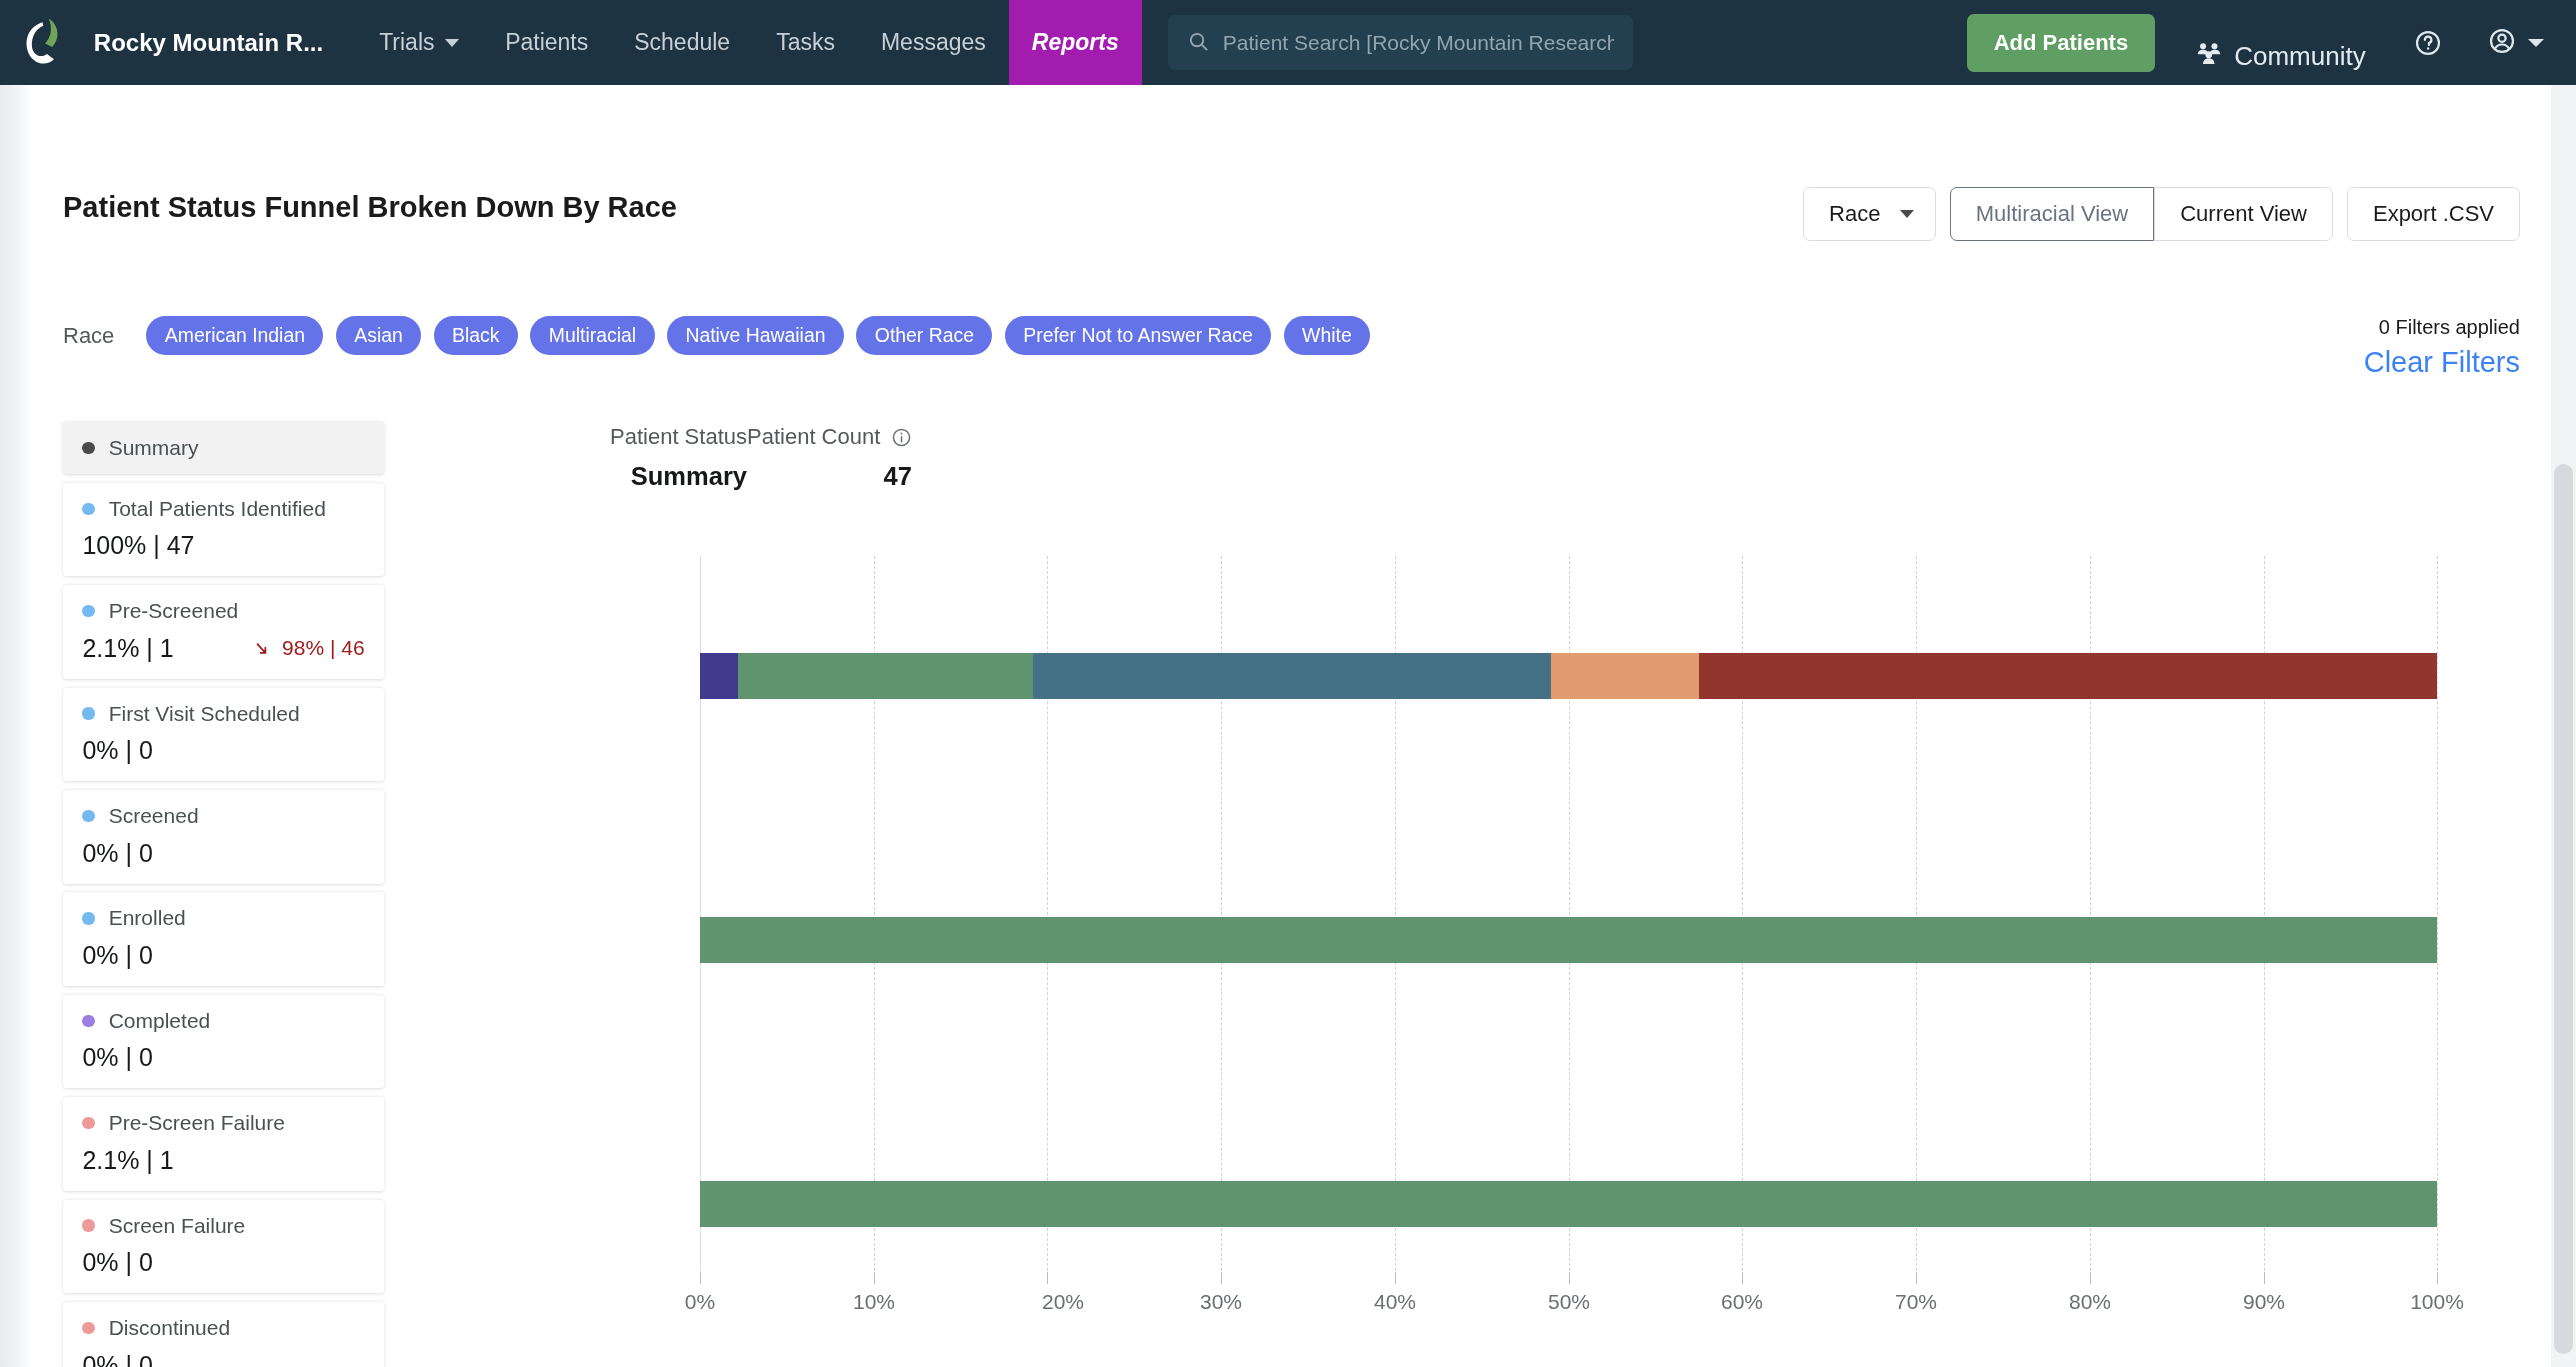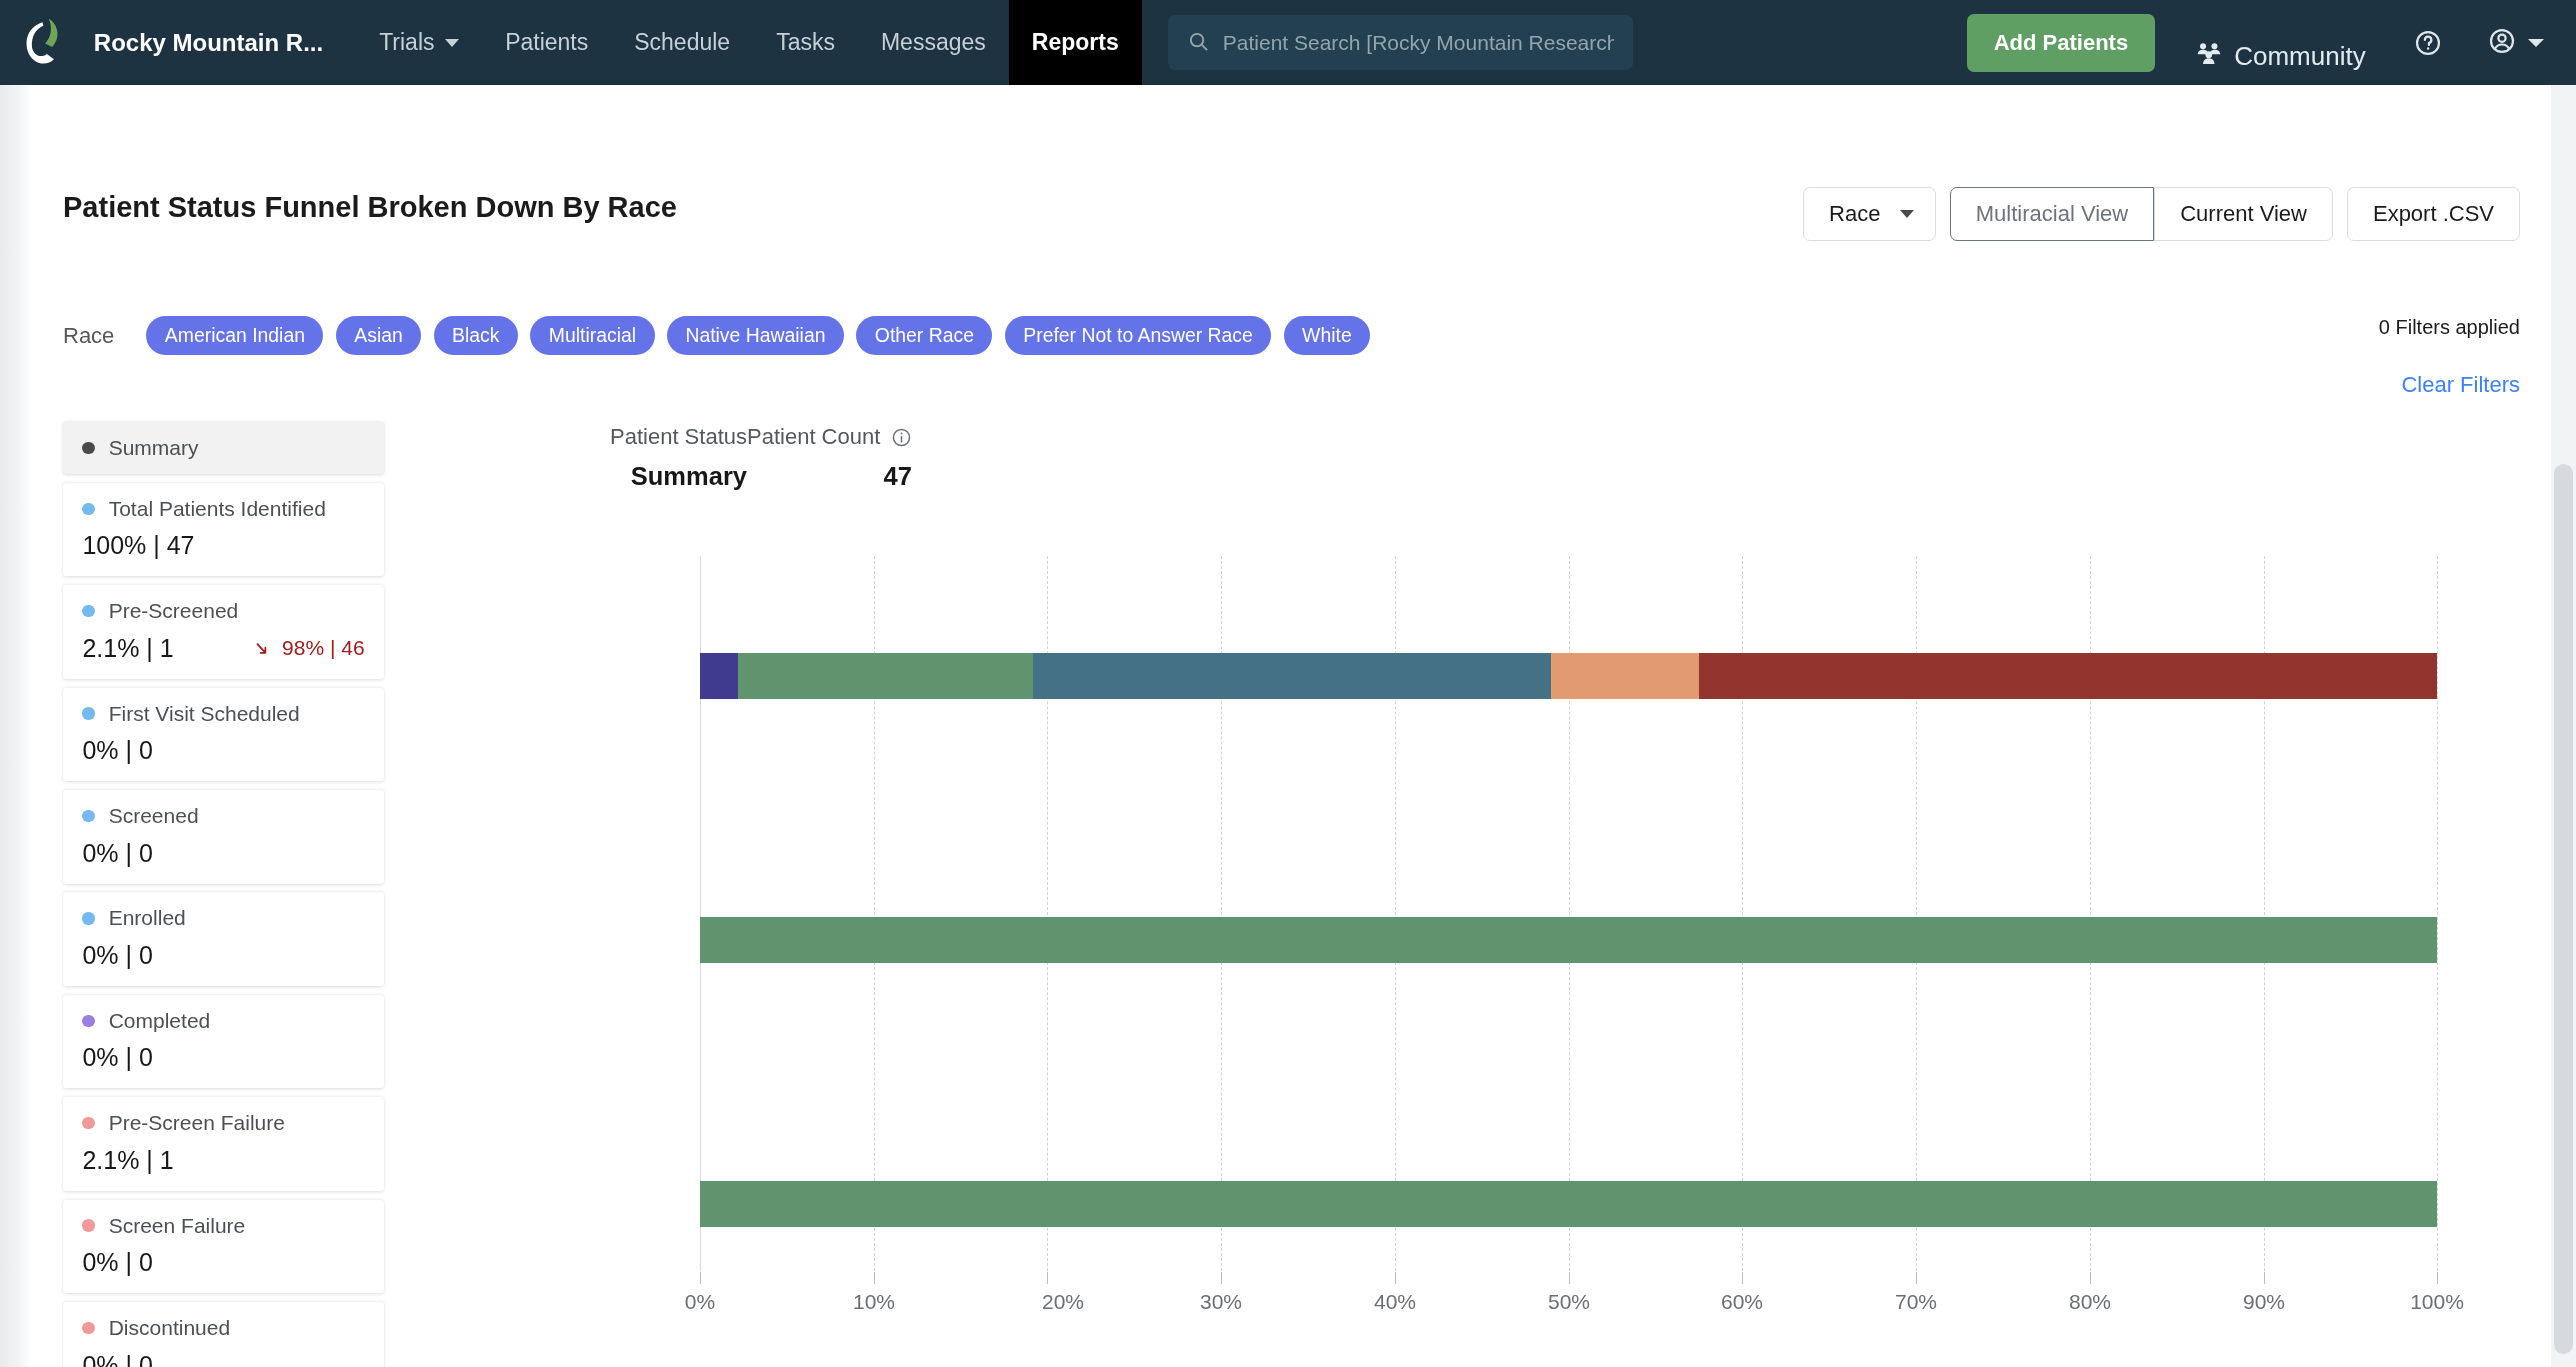--- a/index.html
+++ b/index.html
@@ -42,23 +42,24 @@
   .nav-item {
     color: #c7d0d6;
     font-size: 23px;
     padding: 0 23px;
     height: 85px;
     display: flex; align-items: center;
     white-space: nowrap;
     cursor: pointer;
   }
   .nav-item.active {
-    background: #000000;
+    background: #a21caf;
     color: #ffffff;
     font-weight: bold;
+    font-style: italic;
   }
   .nav-caret {
     display: inline-block;
     margin-left: 10.6px;
     width: 0; height: 0;
     border-left: 7px solid transparent;
     border-right: 7px solid transparent;
     border-top: 8px solid #c7d0d6;
   }
   .search-box {
@@ -204,22 +205,22 @@
   }
   .filters-applied {
     position: absolute;
     right: 56px; top: 231px;
     font-size: 20px;
     color: #1b1b1b;
     text-align: right;
   }
   .clear-filters {
     position: absolute;
-    right: 56px; top: 287px;
-    font-size: 22px;
+    right: 56px; top: 261px;
+    font-size: 29px;
     color: #3b82f6;
     text-align: left;
     cursor: pointer;
   }
 
   
   .status-list {
     position: absolute;
     left: 63px; top: 337px;
     width: 321px;

